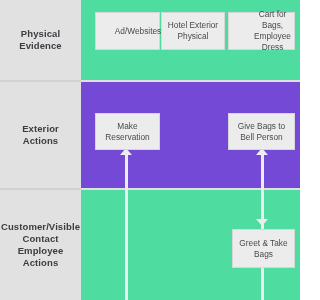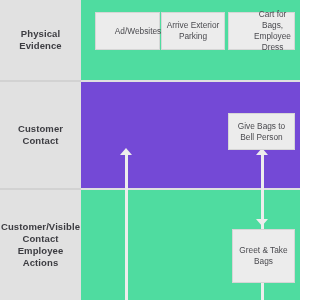--- a/index.html
+++ b/index.html
@@ -110,21 +110,21 @@
     <div class="lane-body" style="background:#4fdca0;"></div>
     <div class="lane-label">
       <div class="lane-label-text">Physical Evidence</div>
     </div>
   </div>
   <div class="lane-divider" style="top:80px;"></div>
 
   <div class="lane" style="top:82px;height:106px;">
     <div class="lane-body" style="background:#7449d6;"></div>
     <div class="lane-label">
-      <div class="lane-label-text">Customer Contact</div>
+      <div class="lane-label-text">Exterior Actions</div>
     </div>
   </div>
   <div class="lane-divider" style="top:188px;"></div>
 
   <div class="lane" style="top:190px;height:110px;">
     <div class="lane-body" style="background:#4fdca0;"></div>
     <div class="lane-label">
       <div class="lane-label-text">Customer/Visible Contact Employee Actions</div>
     </div>
   </div>
@@ -135,27 +135,30 @@
   <div class="conn-line" style="left:261px;top:152px;height:78px;"></div>
   <div class="arrow-up" style="left:256px;top:148px;"></div>
   <div class="arrow-down" style="left:256px;top:219px;"></div>
 
   <div class="conn-line" style="left:261px;top:268px;height:32px;"></div>
 
   <div class="node" style="left:95px;top:12px;width:65px;height:38px;padding-left:24px;">
     <div class="node-text">Ad/Websites</div>
   </div>
   <div class="node" style="left:161px;top:12px;width:64px;height:38px;">
-    <div class="node-text">Arrive Exterior Parking</div>
+    <div class="node-text">Hotel Exterior Physical</div>
   </div>
   <div class="node" style="left:228px;top:12px;width:67px;height:38px;padding-left:25px;">
     <div class="node-text">Cart for Bags, Employee Dress</div>
   </div>
 
+  <div class="node" style="left:95px;top:113px;width:65px;height:37px;">
+    <div class="node-text">Make Reservation</div>
+  </div>
   <div class="node" style="left:228px;top:113px;width:67px;height:37px;">
     <div class="node-text">Give Bags to Bell Person</div>
   </div>
 
-  <div class="node" style="left:232px;top:229px;width:63px;height:54px;">
+  <div class="node" style="left:232px;top:229px;width:63px;height:39px;">
     <div class="node-text">Greet &amp; Take Bags</div>
   </div>
 
 </div>
 
 </body></html>

